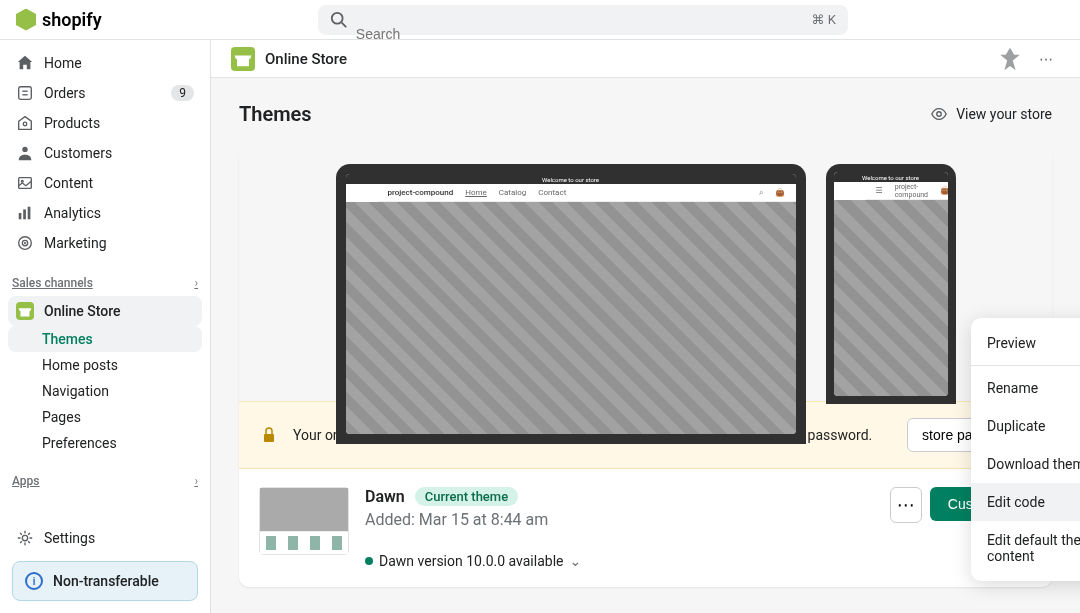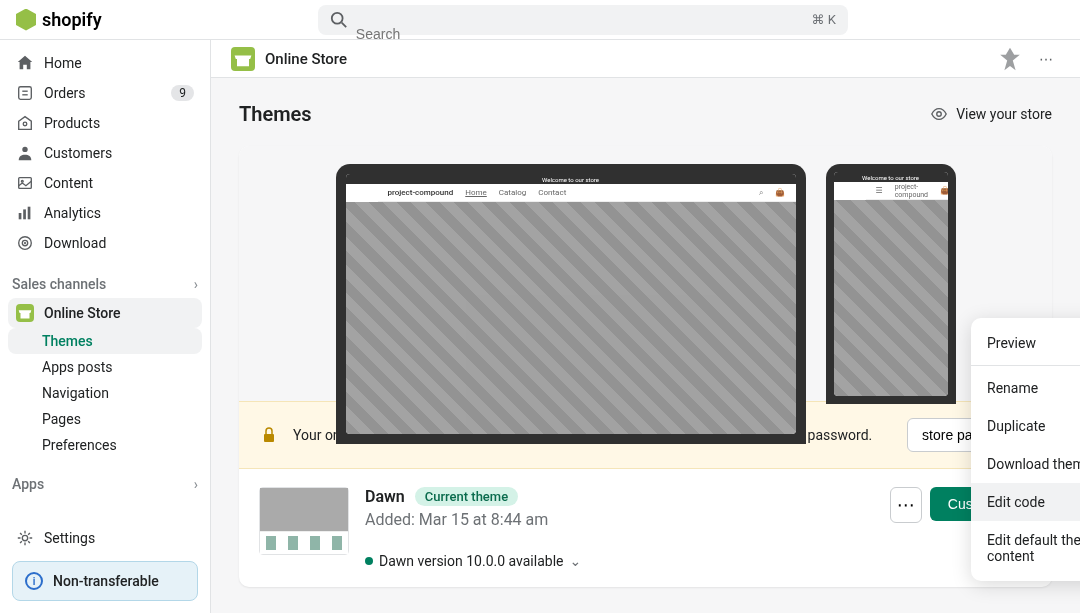--- a/index.html
+++ b/index.html
@@ -16,21 +16,21 @@
 .avatar { width: 28px; height: 28px; border-radius: 50%; background: #8c9196; background-image: radial-gradient(circle at 50% 35%, #d4c5b0 30%, #8c9196 31%); }
 .user-name { font-weight: 500; }
 
 .layout { display: flex; height: calc(100% - 40px); }
 .sidebar { width: 211px; background: #fff; border-right: 1px solid #e1e3e5; overflow-y: auto; display: flex; flex-direction: column; }
 .nav-list { list-style: none; padding: 8px; }
 .nav-item { display: flex; align-items: center; gap: 10px; padding: 6px 8px; border-radius: 8px; cursor: pointer; font-size: 14px; color: #202223; }
 .nav-item.active { background: #f1f2f3; font-weight: 500; }
 .nav-icon { width: 18px; height: 18px; display: flex; align-items: center; justify-content: center; color: #5c5f62; }
 .badge { margin-left: auto; background: #e4e5e7; border-radius: 10px; padding: 1px 8px; font-size: 12px; }
-.section-header { display: flex; align-items: flex-start; justify-content: space-between; padding: 10px 12px 6px; font-size: 14px; color: #6d7175; font-weight: 500; }
+.section-header { display: flex; align-items: flex-start; justify-content: space-between; padding: 10px 12px 6px; font-size: 12px; color: #6d7175; font-weight: 500; text-decoration: underline; }
 .chevron-right { color: #8c9196; }
 .sub-item { padding: 5px 8px 5px 34px; cursor: pointer; font-size: 14px; color: #202223; border-radius: 8px; }
 .sub-item.active { color: #008060; font-weight: 500; background: #f1f2f3; }
 .sidebar-bottom { margin-top: auto; padding: 8px; }
 .non-transferable { margin: 4px; padding: 10px 12px; border: 1px solid #b3d7e8; border-radius: 8px; background: #e6f2f8; display: flex; align-items: center; gap: 10px; font-weight: 500; font-size: 14px; }
 .info-icon-circle { width: 18px; height: 18px; border-radius: 50%; border: 2px solid #2c6ecb; display: flex; align-items: center; justify-content: center; font-size: 10px; color: #2c6ecb; font-weight: bold; }
 
 .main { flex: 1; overflow-y: auto; background: #f6f6f7; position: relative; }
 .page-header { height: 38px; background: #fff; border-bottom: 1px solid #e1e3e5; display: flex; align-items: center; padding: 0 20px; gap: 10px; }
 .page-header-icon { width: 24px; height: 24px; background: #95bf47; border-radius: 4px; display: flex; align-items: center; justify-content: center; }
@@ -168,39 +168,39 @@
         <span>Analytics</span>
       </li>
       <li class="nav-item">
         <span class="nav-icon">
             <svg viewBox="0 0 20 20" fill="none" stroke="currentColor" stroke-width="1.5">
               <circle cx="10" cy="10" r="7"></circle>
               <circle cx="10" cy="10" r="3"></circle>
               <circle cx="10" cy="10" r="0.5" fill="currentColor"></circle>
             </svg>
           </span>
-        <span>Download</span>
+        <span>Marketing</span>
       </li>
     </ul>
 
     <div class="section-header">
       <span>Sales channels</span>
       <span class="chevron-right">›</span>
     </div>
     <ul class="nav-list" style="padding-top:0">
       <li class="nav-item active">
         <span class="nav-icon" style="background:#95bf47;border-radius:4px;color:#fff">
             <svg viewBox="0 0 20 20" fill="currentColor">
               <path d="M3 7h14l-1 3H4z M5 10v6h10v-6"></path>
             </svg>
           </span>
         <span>Online Store</span>
       </li>
       <li class="sub-item active"><span>Themes</span></li>
-      <li class="sub-item"><span>Apps posts</span></li>
+      <li class="sub-item"><span>Home posts</span></li>
       <li class="sub-item"><span>Navigation</span></li>
       <li class="sub-item"><span>Pages</span></li>
       <li class="sub-item"><span>Preferences</span></li>
     </ul>
 
     <div class="section-header">
       <span>Apps</span>
       <span class="chevron-right">›</span>
     </div>
 

